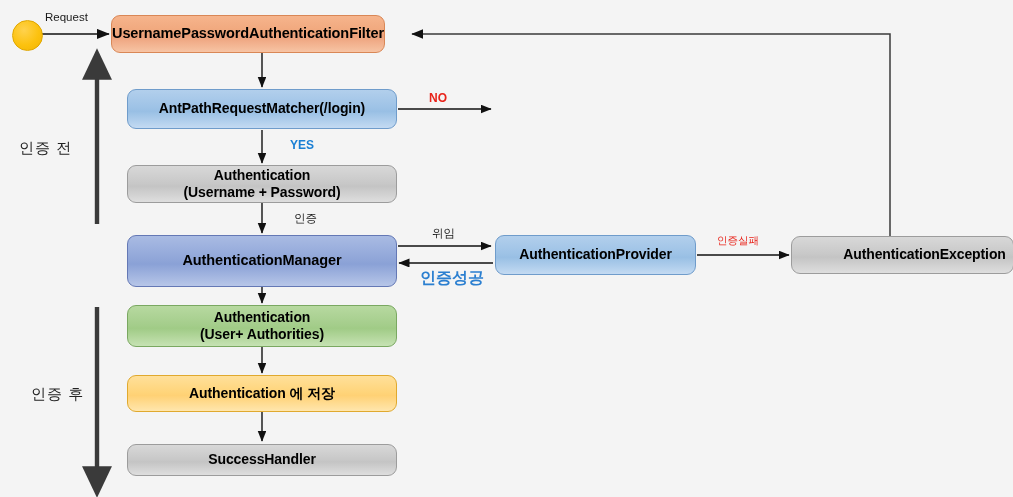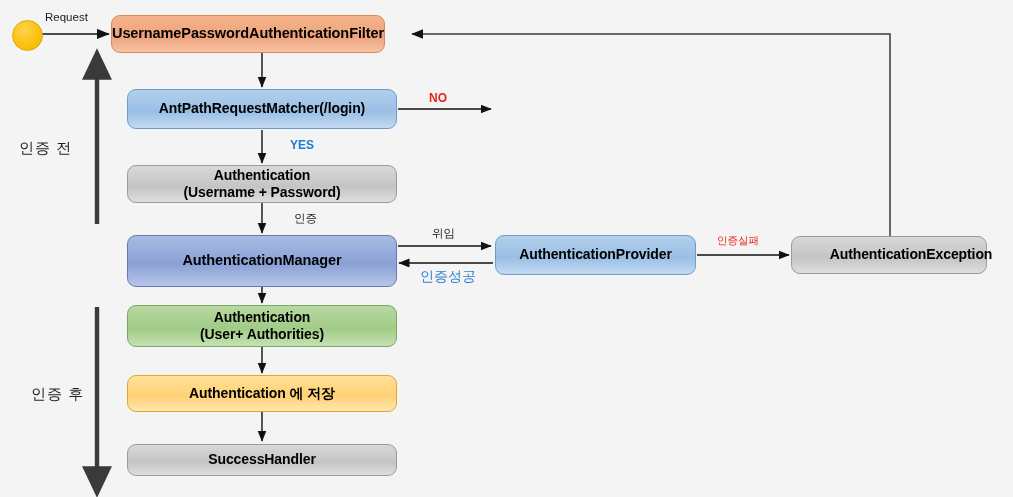--- a/index.html
+++ b/index.html
@@ -88,22 +88,22 @@
     font-size: 12px;
     margin-left: 17px;
   }
   .edge-label.small-red {
     color: #e8231a;
     font-weight: normal;
     font-size: 10.5px;
   }
   .edge-label.small-blue {
     color: #2b7fd0;
-    font-weight: normal;
-    font-size: 14px;
+    font-weight: bold;
+    font-size: 16px;
     text-align: right;
   }
   .phase-label {
     position: absolute;
     font-size: 15px;
     color: #222222;
     white-space: nowrap;
     letter-spacing: 1px;
   }
   .two-line { flex-direction: column; }
@@ -169,21 +169,21 @@
   </div>
 
   <div class="node node-blue-deep" style="left:127px; top:235px; width:270px; height:52px;">
     <span>AuthenticationManager</span>
   </div>
 
   <div class="node node-blue" style="left:495px; top:235px; width:201px; height:40px;">
     <span>AuthenticationProvider</span>
   </div>
 
-  <div class="node node-gray" style="left:791px; top:236px; width:196px; height:38px;padding-left:44px;">
+  <div class="node node-gray" style="left:791px; top:236px; width:223px; height:38px;padding-left:44px;">
     <span>AuthenticationException</span>
   </div>
 
   <div class="node node-green two-line" style="left:127px; top:305px; width:270px; height:42px;">
     <span>Authentication</span>
     <span>(User+ Authorities)</span>
   </div>
 
   <div class="node node-yellow" style="left:127px; top:375px; width:270px; height:37px;">
     <span>Authentication 에 저장</span>

